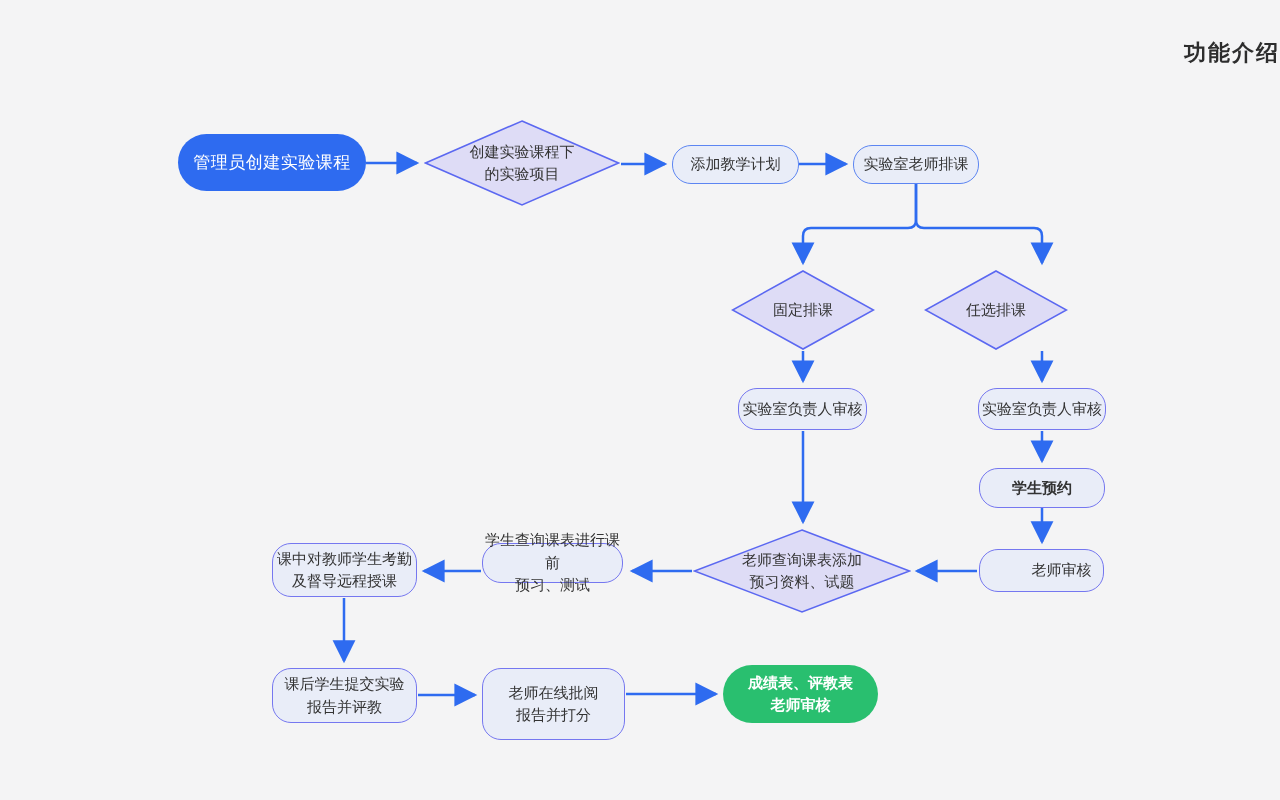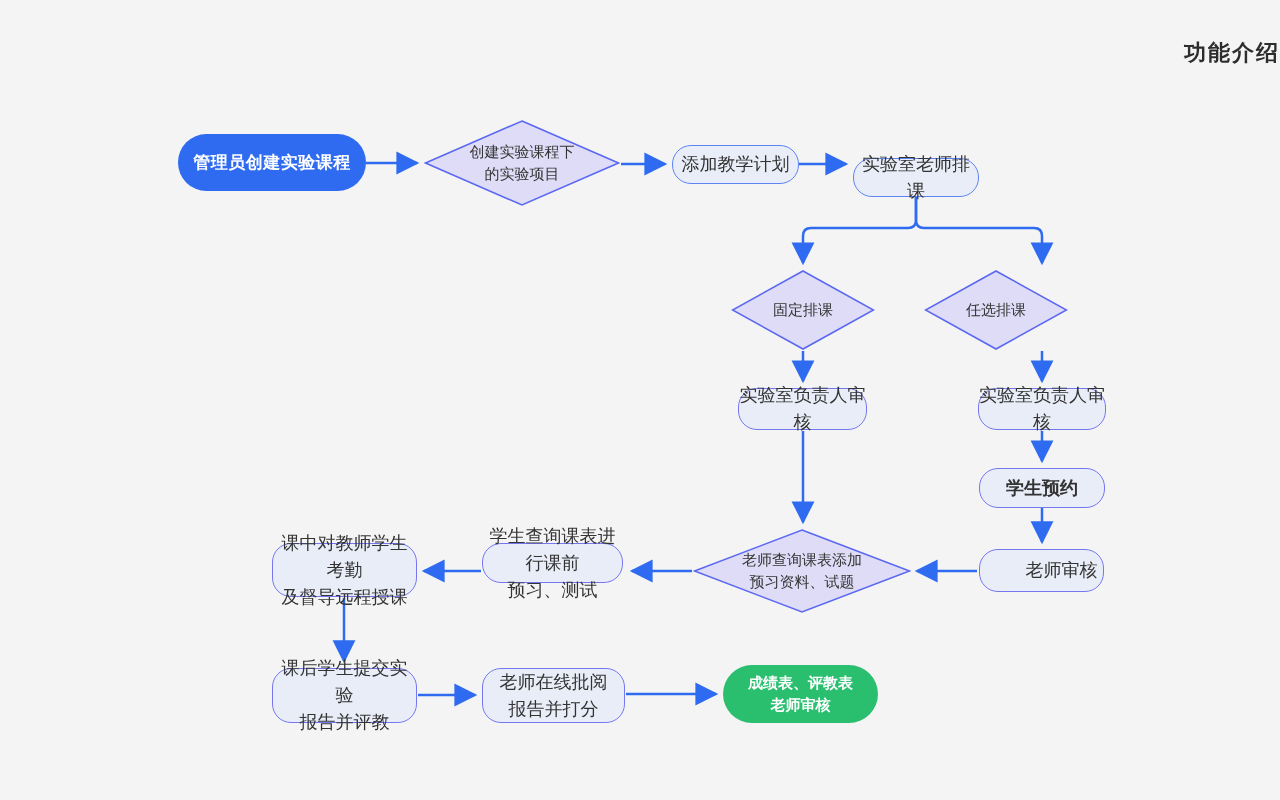--- a/index.html
+++ b/index.html
@@ -38,37 +38,37 @@
   .arrowhead { fill: var(--primary); }
 
   .node { position: absolute; display: flex; align-items: center; justify-content: center; text-align: center; }
   .lbl { white-space: pre-line; position: relative; z-index: 2; line-height: 1.5; }
 
   .pill {
     background: var(--primary);
     color: var(--white);
     border-radius: 29px;
     font-size: 17px;
-    font-weight: bold;
+    font-weight: normal;
     letter-spacing: 0.5px;
     justify-content: center;
   }
   .pill-end {
     background: var(--green);
     color: var(--white);
     border-radius: 29px;
     font-size: 15px;
     font-weight: bold;
   }
   .box {
     background: var(--box-fill);
     border: 1.5px solid var(--box-border-violet);
     border-radius: 19px;
     color: var(--text);
-    font-size: 18px;
+    font-size: 15px;
   }
   .box.blue-border { border-color: var(--box-border-blue); }
   .diamond { color: var(--text); font-size: 15px; }
   .dshape { position: absolute; inset: 0; width: 100%; height: 100%; z-index: 1; }
   .dshape polygon { fill: var(--diamond-fill); stroke: var(--diamond-border); stroke-width: 1.6; }
 </style>
 </head>
 <body>
 
 <div class="canvas">
@@ -108,21 +108,21 @@
         <polygon points="98,1 194.5,43 98,85 1.5,43"></polygon>
       </svg>
     <span class="lbl">创建实验课程下
 的实验项目</span>
   </div>
 
   <div class="node box blue-border" style="left:672px; top:145px; width:127px; height:39px;">
     <span class="lbl">添加教学计划</span>
   </div>
 
-  <div class="node box blue-border" style="left:853px; top:145px; width:126px; height:39px;margin-top:13px;">
+  <div class="node box blue-border" style="left:853px; top:145px; width:126px; height:39px;">
     <span class="lbl">实验室老师排课</span>
   </div>
 
   <div class="node diamond" style="left:731px; top:270px; width:144px; height:80px;">
     <svg class="dshape" viewBox="0 0 144 80" preserveAspectRatio="none">
         <polygon points="72,1 142.5,40 72,79 1.5,40"></polygon>
       </svg>
     <span class="lbl">固定排课</span>
   </div>
 
@@ -165,21 +165,21 @@
   <div class="node box" style="left:272px; top:543px; width:145px; height:54px;font-family:Liberation Serif, serif;">
     <span class="lbl">课中对教师学生考勤
 及督导远程授课</span>
   </div>
 
   <div class="node box" style="left:272px; top:668px; width:145px; height:55px;">
     <span class="lbl">课后学生提交实验
 报告并评教</span>
   </div>
 
-  <div class="node box" style="left:482px; top:668px; width:143px; height:55px;">
+  <div class="node box" style="left:482px; top:668px; width:143px; height:72px;">
     <span class="lbl">老师在线批阅
 报告并打分</span>
   </div>
 
   <div class="node pill-end" style="left:723px; top:665px; width:155px; height:58px;">
     <span class="lbl">成绩表、评教表
 老师审核</span>
   </div>
 
 </div>

